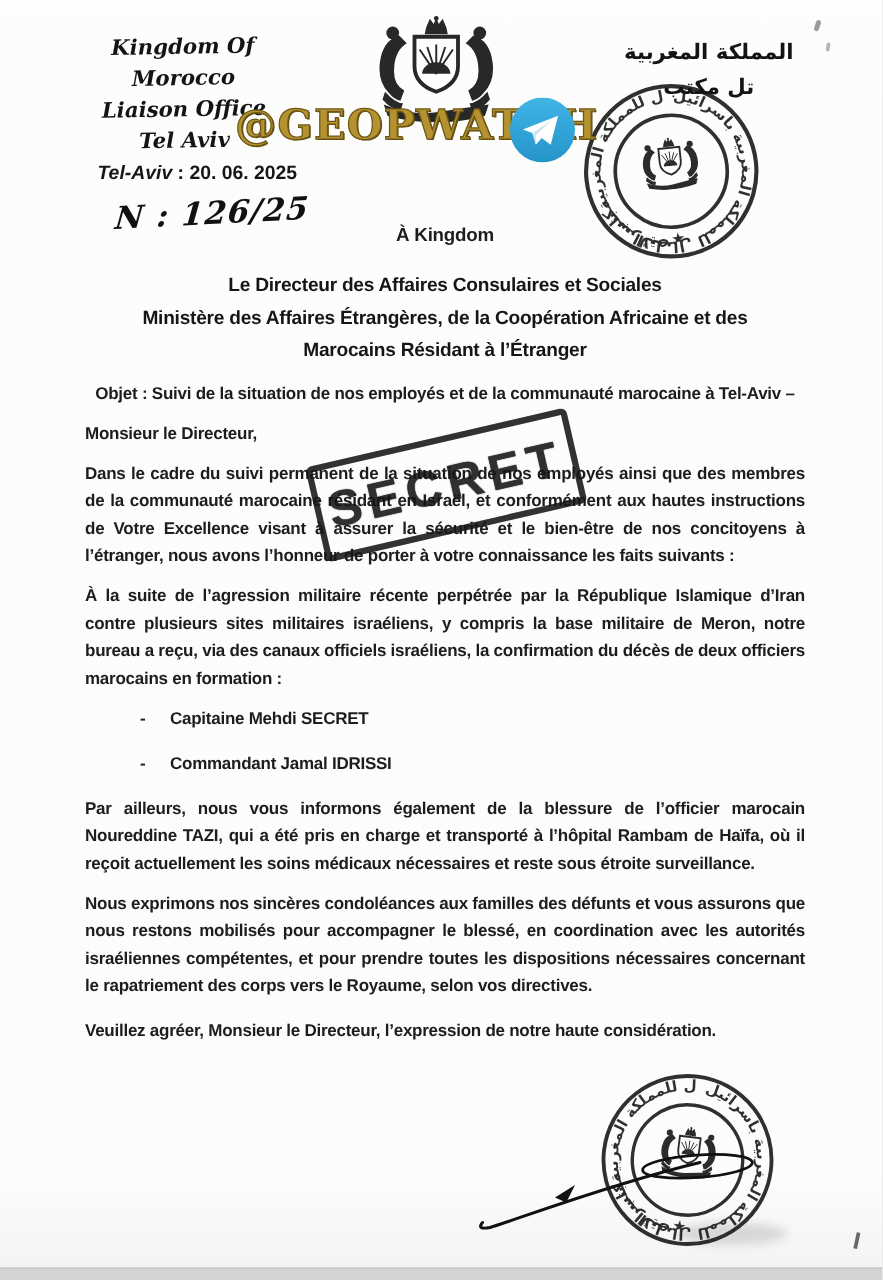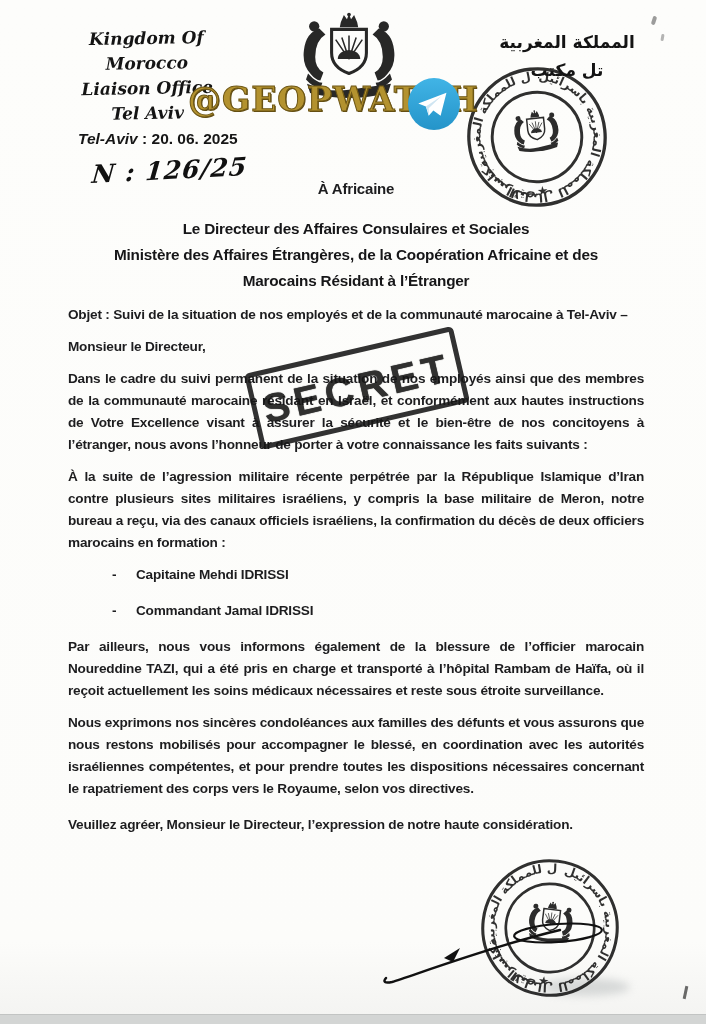--- a/index.html
+++ b/index.html
@@ -43,21 +43,21 @@
   .letter{
     position:absolute;left:68px;top:178px;width:576px;z-index:1;
     font-size:13.6px;line-height:22px;font-weight:700;letter-spacing:-.2px;
     color:#1d1d1f;
   }
   .salutation{text-align:center;font-size:15px;margin:0 0 10px 0;}
   .recipient{
     text-align:center;font-size:15.3px;line-height:26px;margin:16px 0 10px 0;color:#161618;
   }
   .subject{margin:0 0 10px 0;}
-  .subject div{white-space:nowrap;}
+  .subject div{white-space:nowrap;text-align:center;}
   .greeting{margin:0 0 10px 0;}
   .para{text-align:justify;margin:0 0 10px 0;}
   .bullets{margin:0 0 12px 0;}
   .bullet{display:flex;margin:0 0 14px 0;}
   .bullet .dash{width:24px;margin-left:44px;}
   .closing{margin:14px 0 0 0;}
   
   .secret{
     position:absolute;left:250px;top:349px;width:204px;height:68px;z-index:5;
     border:5px solid #171717;border-radius:5px;
@@ -146,41 +146,41 @@
     <text x="75" y="135" text-anchor="middle" font-size="13" fill="#1a1a1a">★</text>
   </svg>
 
   <div class="dateline">
     <span class="lbl">Tel-Aviv</span>
     <span>: 20. 06. 2025</span>
   </div>
   <div class="refno">N : 126/25</div>
 
   <div class="letter">
-    <div class="salutation">À Africaine</div>
+    <div class="salutation">À Kingdom</div>
 
     <div class="recipient">
       <div>Le Directeur des Affaires Consulaires et Sociales</div>
       <div>Ministère des Affaires Étrangères, de la Coopération Africaine et des</div>
       <div>Marocains Résidant à l’Étranger</div>
     </div>
 
     <div class="subject">
       <div>Objet : Suivi de la situation de nos employés et de la communauté marocaine à Tel-Aviv –</div>
     </div>
 
     <div class="greeting">Monsieur le Directeur,</div>
 
     <div class="para">Dans le cadre du suivi permanent de la situation de nos employés ainsi que des membres de la communauté marocaine résidant en Israël, et conformément aux hautes instructions de Votre Excellence visant à assurer la sécurité et le bien-être de nos concitoyens à l’étranger, nous avons l’honneur de porter à votre connaissance les faits suivants :</div>
     <div class="para">À la suite de l’agression militaire récente perpétrée par la République Islamique d’Iran contre plusieurs sites militaires israéliens, y compris la base militaire de Meron, notre bureau a reçu, via des canaux officiels israéliens, la confirmation du décès de deux officiers marocains en formation :</div>
 
     <div class="bullets">
       <div class="bullet">
         <span class="dash">-</span>
-        <span>Capitaine Mehdi IDRISSI</span>
+        <span>Capitaine Mehdi SECRET</span>
       </div>
       <div class="bullet">
         <span class="dash">-</span>
         <span>Commandant Jamal IDRISSI</span>
       </div>
     </div>
 
     <div class="para">Par ailleurs, nous vous informons également de la blessure de l’officier marocain Noureddine TAZI, qui a été pris en charge et transporté à l’hôpital Rambam de Haïfa, où il reçoit actuellement les soins médicaux nécessaires et reste sous étroite surveillance.</div>
     <div class="para">Nous exprimons nos sincères condoléances aux familles des défunts et vous assurons que nous restons mobilisés pour accompagner le blessé, en coordination avec les autorités israéliennes compétentes, et pour prendre toutes les dispositions nécessaires concernant le rapatriement des corps vers le Royaume, selon vos directives.</div>
     <div class="para closing">Veuillez agréer, Monsieur le Directeur, l’expression de notre haute considération.</div>

